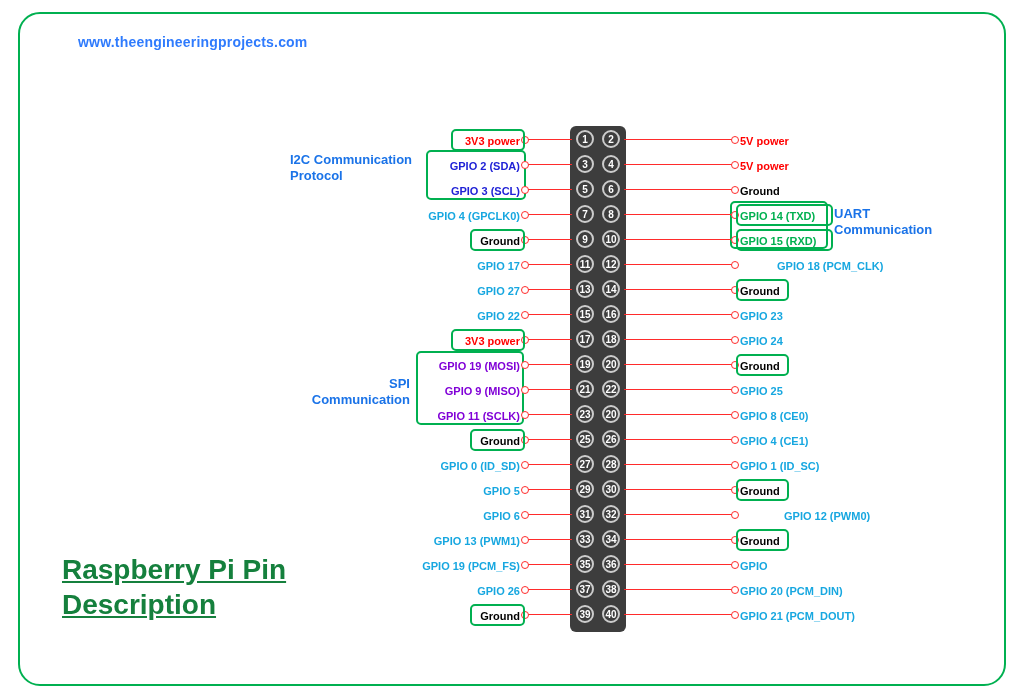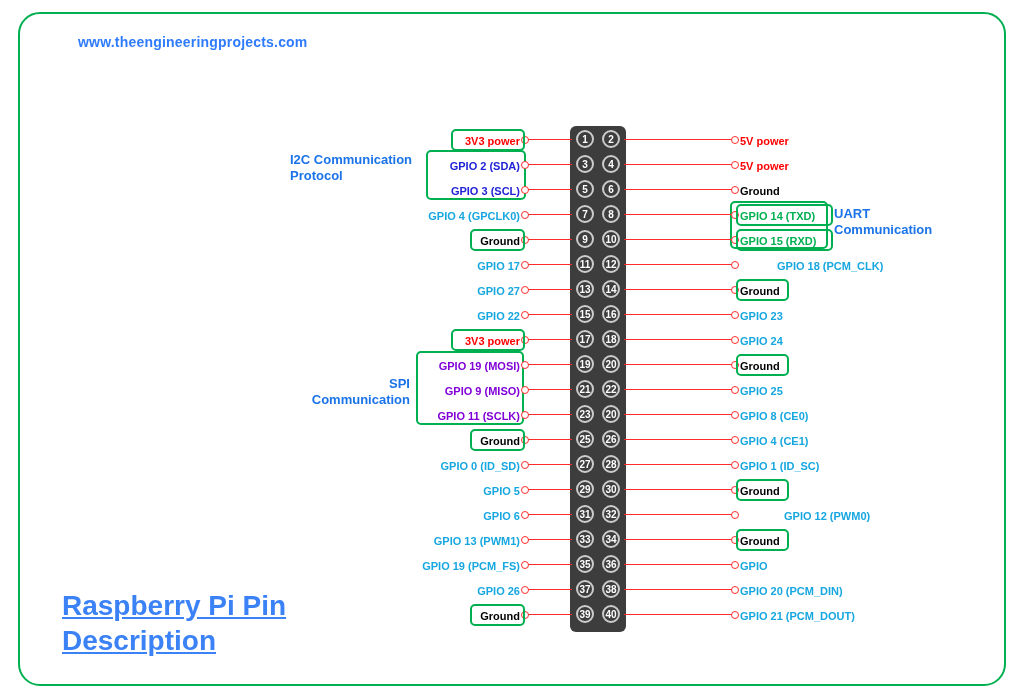--- a/index.html
+++ b/index.html
@@ -27,23 +27,23 @@
     top: 34px;
     left: 78px;
     color: #2F7BFD;
     font-weight: 600;
     font-size: 14px;
     letter-spacing: .2px;
   }
   .title {
     position: absolute;
     left: 62px;
-    top: 588px;
+    top: 552px;
     width: 280px;
-    color: #3b82f6;
+    color: #15803d;
     font-size: 28px;
     font-weight: 600;
     line-height: 1.25;
     text-decoration: underline;
   }
   .board {
     position: absolute;
     width: 1024px;
     height: 698px;
     left: 0; top: 0;

